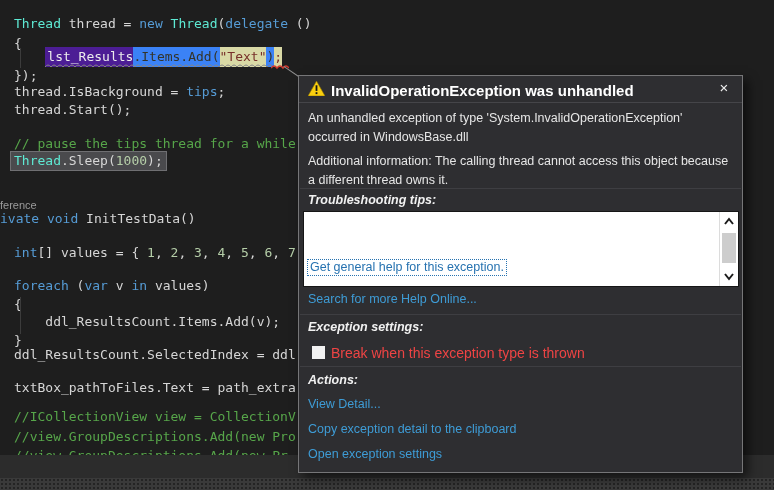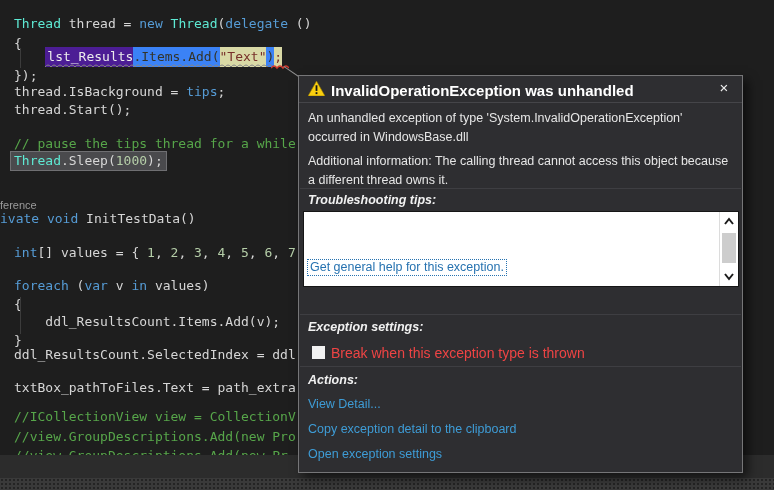--- a/index.html
+++ b/index.html
@@ -125,20 +125,21 @@
       <svg id="sb-up" class="sb-btn" viewBox="0 0 14 14">
         <path d="M3 9 L7 4 L11 9" fill="none" stroke="#1B1B1B" stroke-width="2"></path>
       </svg>
       <div id="sb-thumb"></div>
       <svg id="sb-down" class="sb-btn" viewBox="0 0 14 14">
         <path d="M3 5 L7 10 L11 5" fill="none" stroke="#1B1B1B" stroke-width="2"></path>
       </svg>
     </div>
   </div>
 
+  <div class="lnk" style="top:216px">Search for more Help Online...</div>
 
   <div class="divider" style="top:238px"></div>
   <div class="sect-heading" style="top:244px">Exception settings:</div>
 
   <div id="break-checkbox"></div>
   <div id="break-label">Break when this exception type is thrown</div>
 
   <div class="divider" style="top:290px"></div>
   <div class="sect-heading" style="top:297px">Actions:</div>
 

